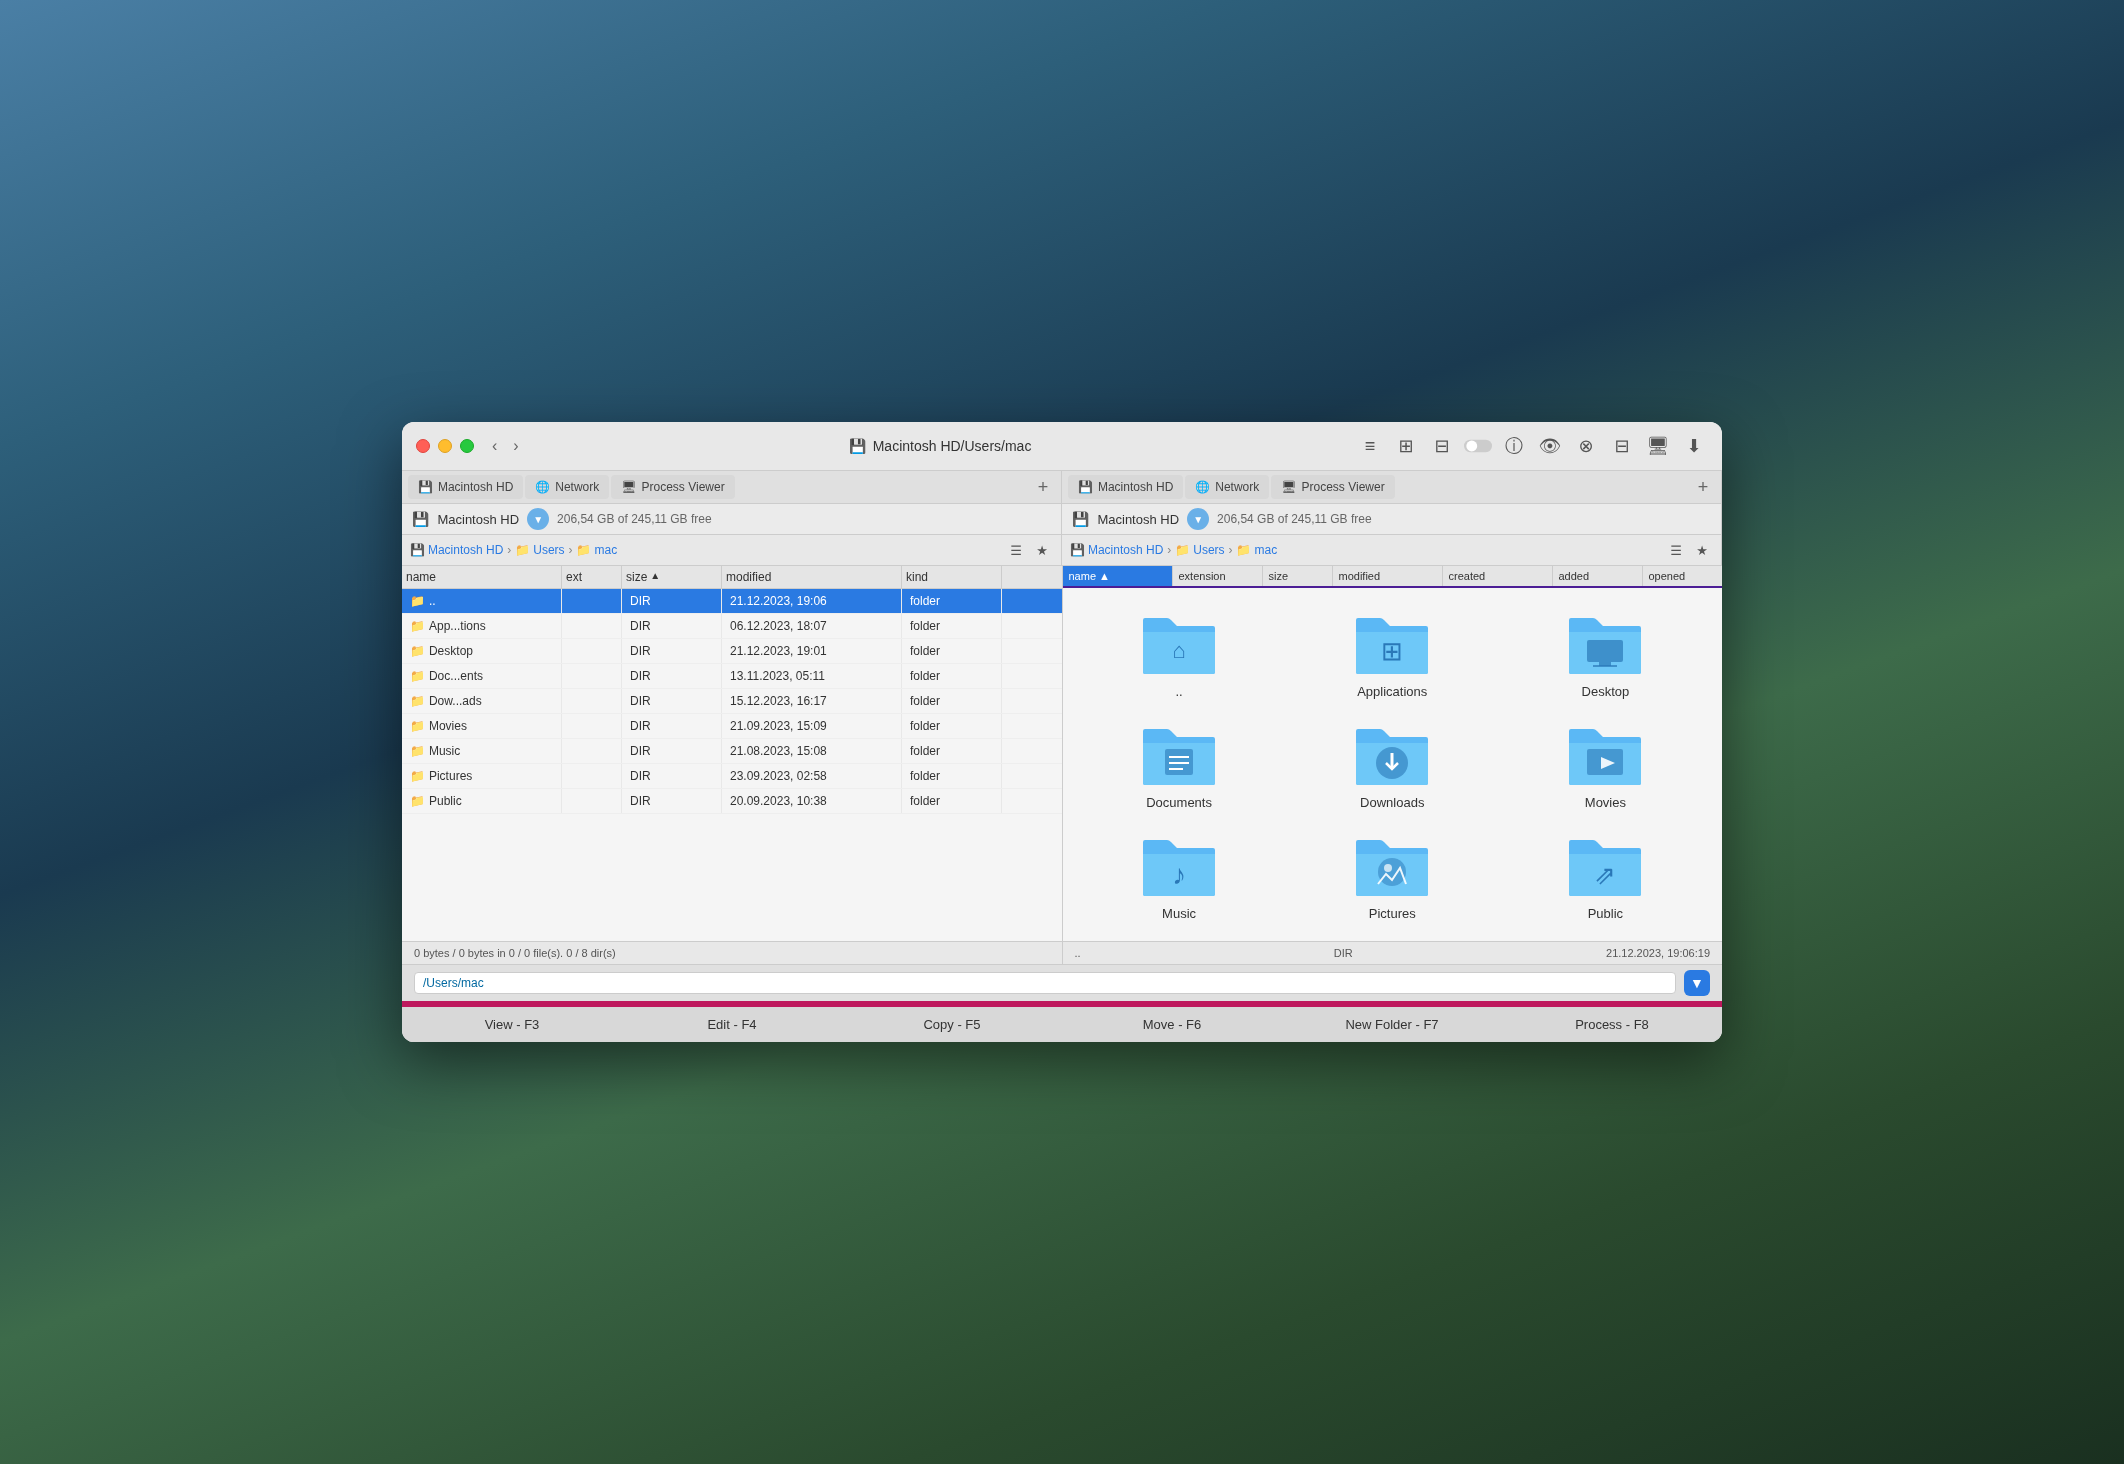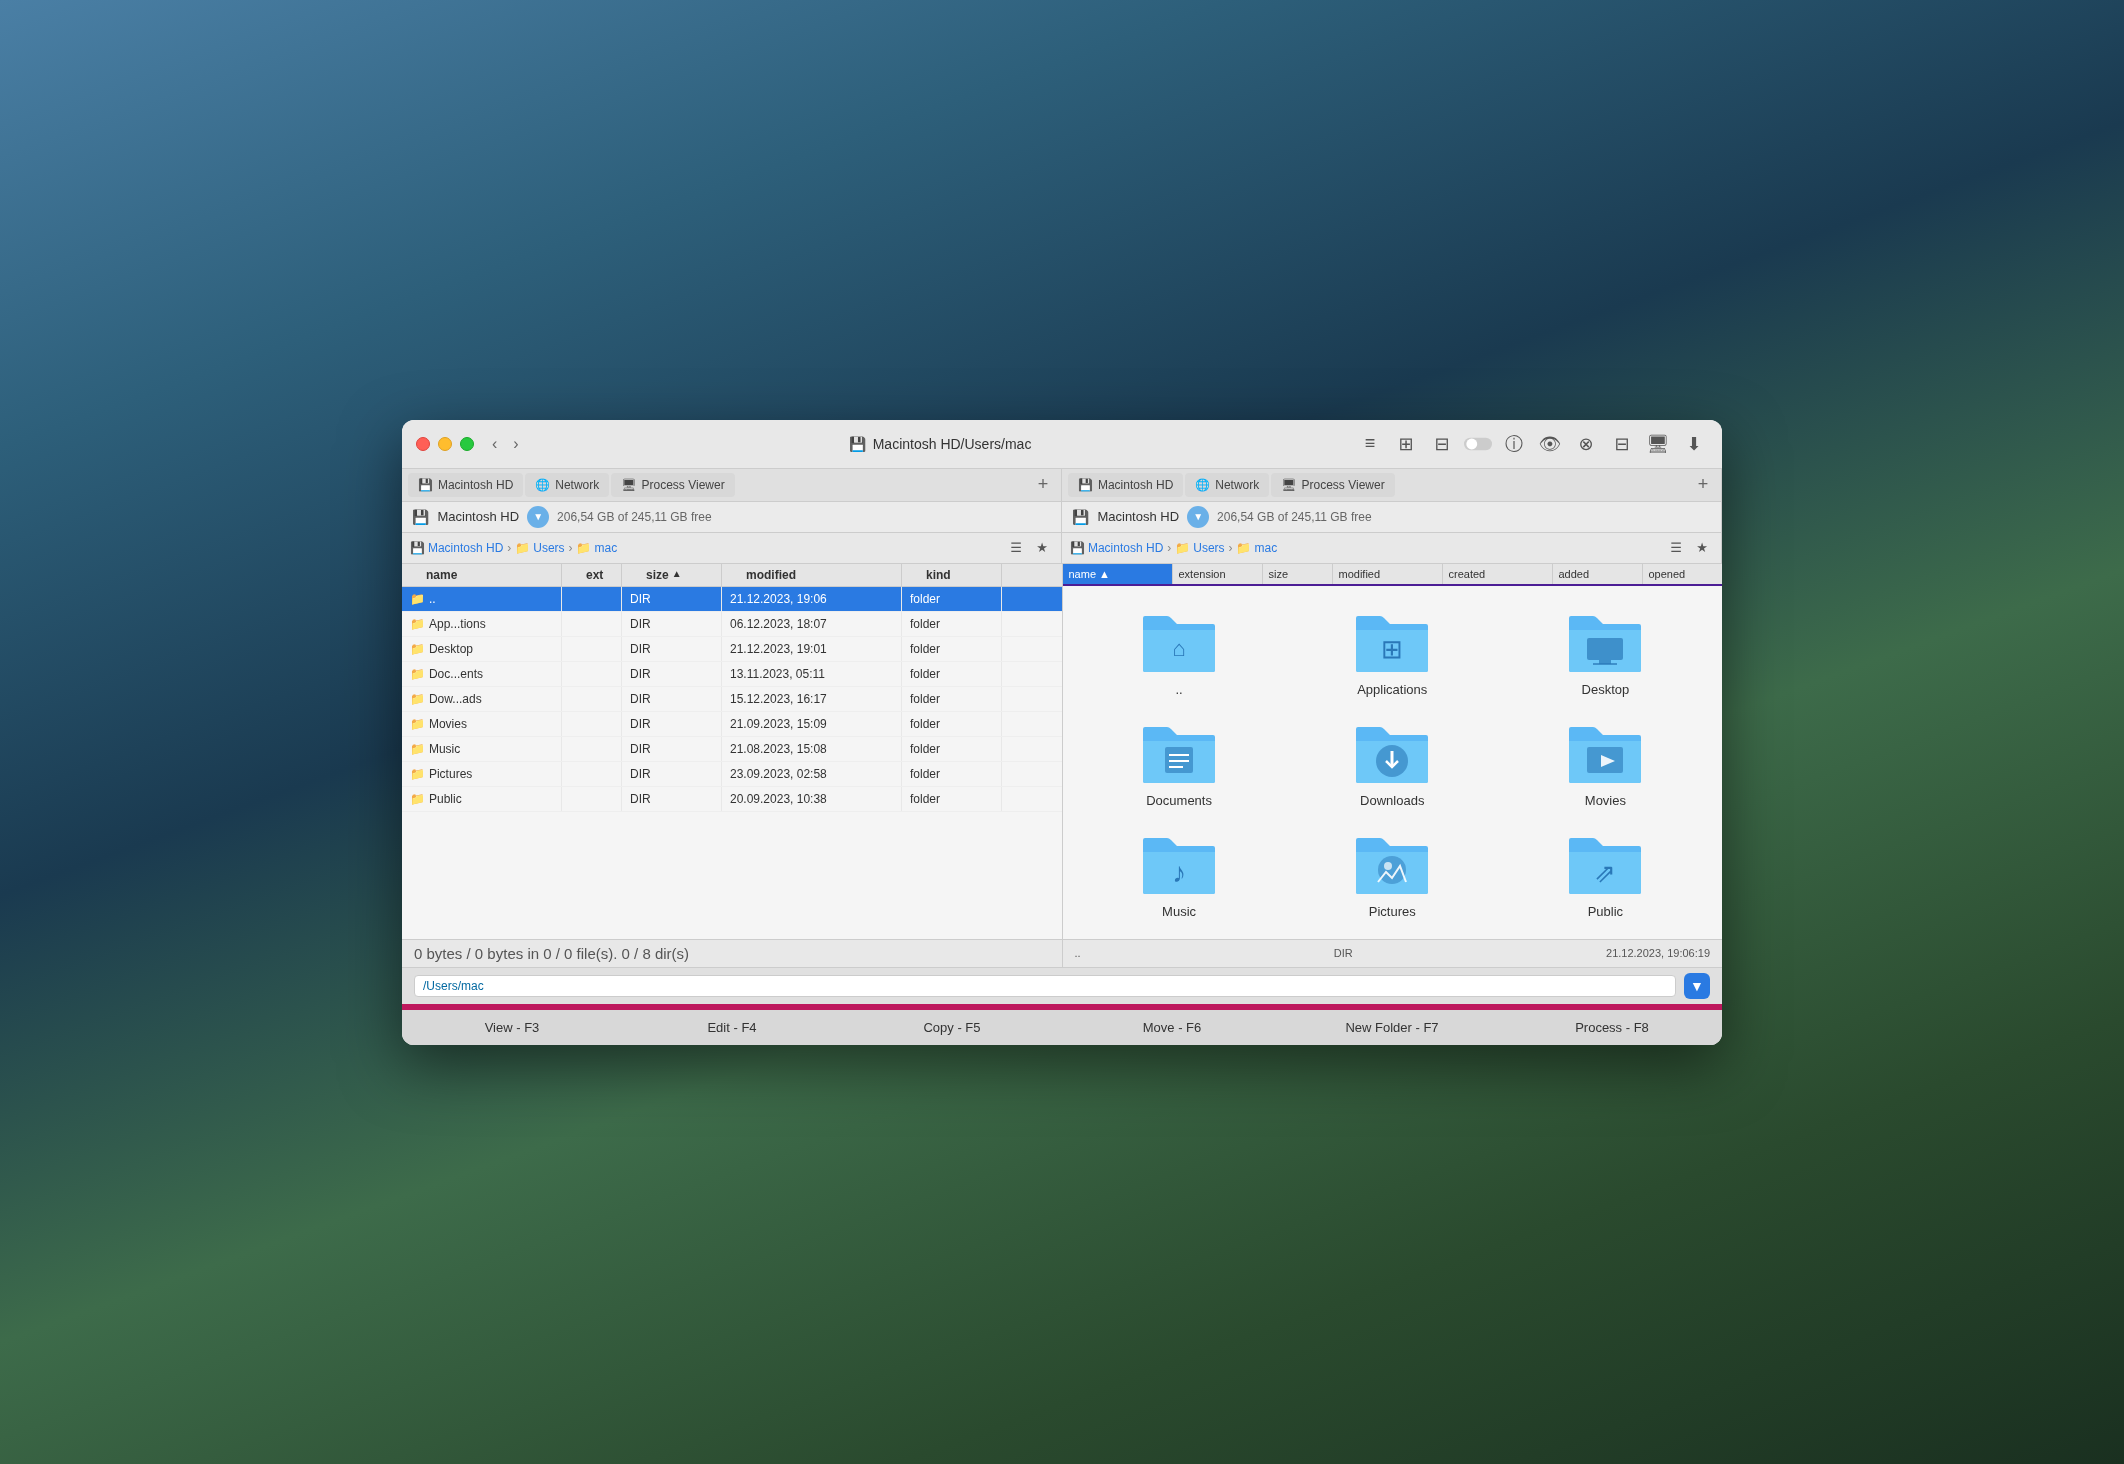--- a/index.html
+++ b/index.html
@@ -172,23 +172,23 @@
     
     .col-headers {
       display: grid;
       grid-template-columns: 160px 60px 100px 180px 100px 30px;
       background: #e5e5e5;
       border-bottom: 1px solid #ccc;
       font-size: 12px;
       color: #333;
     }
     .col-header {
-      padding: 4px 24px;
+      padding: 4px 4px;
       border-right: 1px solid #ccc;
-      font-weight: 700;
+      font-weight: 400;
       cursor: pointer;
       display: flex;
       align-items: flex-start;
       gap: 3px;
     }
     .col-header:last-child { border-right: none; }
     .sort-arrow { font-size: 10px; }
     
     .file-list { flex: 1; overflow-y: auto; }
     .file-row {
@@ -265,21 +265,21 @@
     
     .status-bar {
       background: #e8e8e8;
       border-top: 1px solid #ccc;
       display: flex;
       align-items: center;
     }
     .status-left {
       flex: 1;
       padding: 5px 12px;
-      font-size: 15px;
+      font-size: 11px;
       color: #555;
       border-right: 1px solid #ccc;
     }
     .status-right {
       flex: 1;
       padding: 5px 12px;
       font-size: 11px;
       color: #555;
       display: flex;
       justify-content: space-between;

